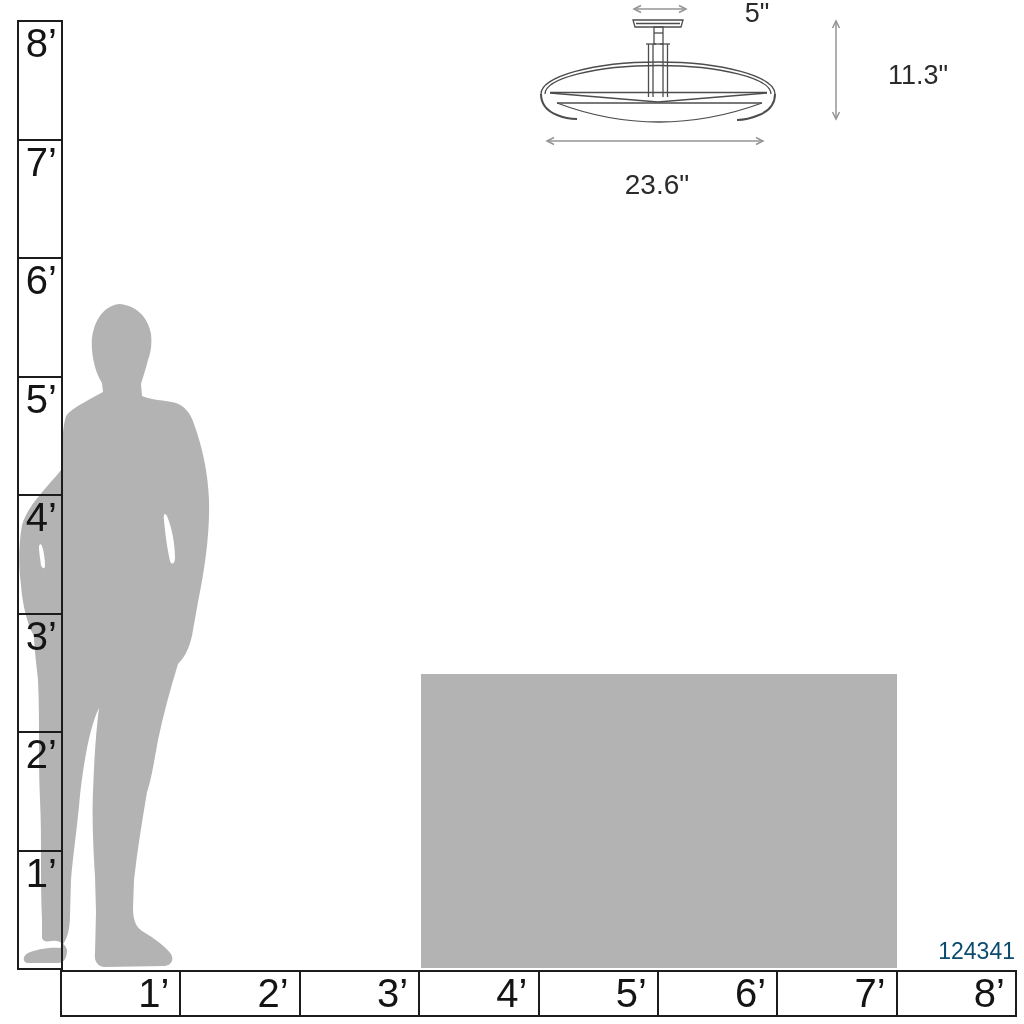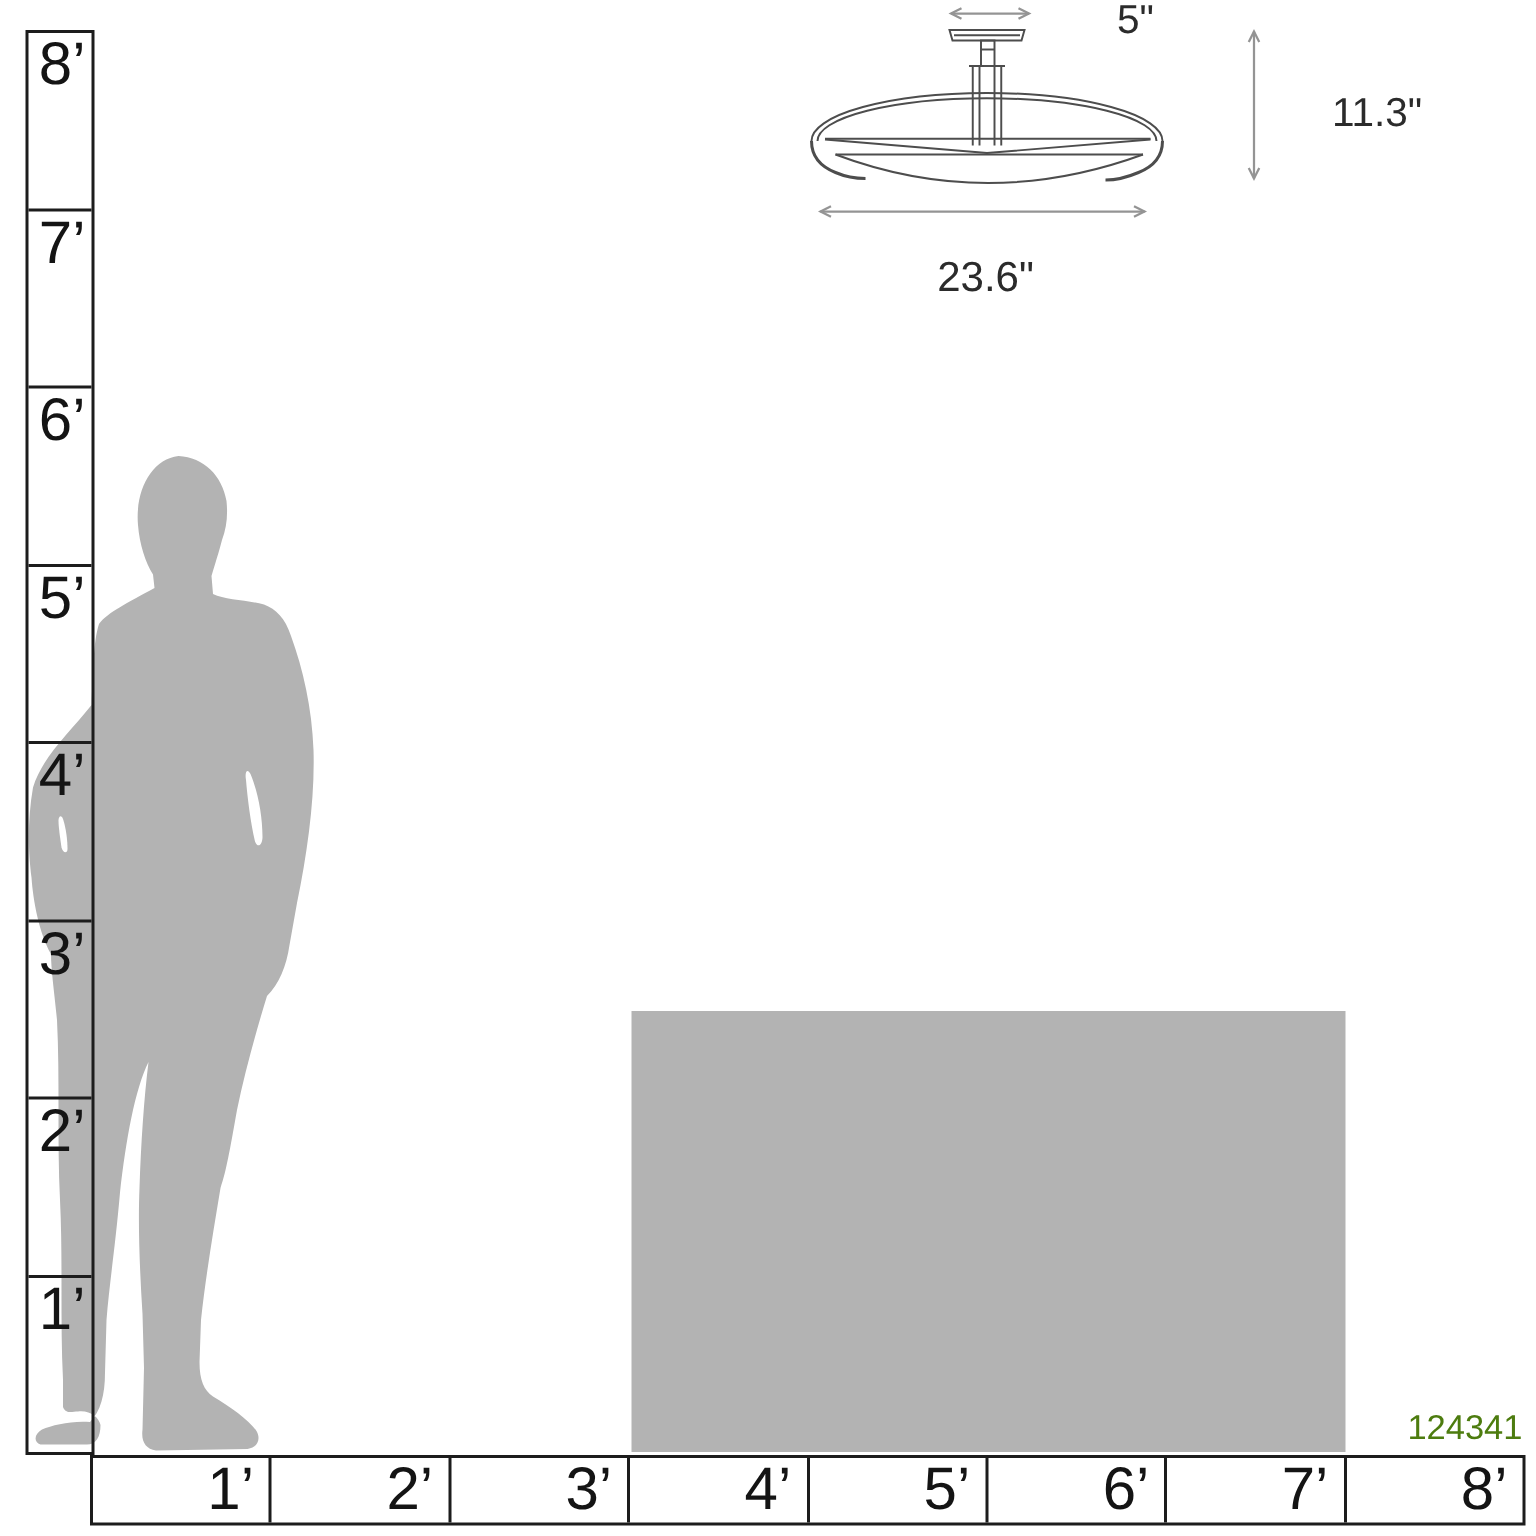--- a/index.html
+++ b/index.html
@@ -26,21 +26,21 @@
   .hcell{
     flex:1;border-left:2.5px solid #1c1c1c;box-sizing:border-box;
     text-align:right;padding-right:10px;font-size:40px;line-height:42px;color:#141414;
   }
   .hcell:first-child{border-left:none;}
   
   .dim{position:absolute;color:#2b2b2b;text-align:center;white-space:nowrap;}
   .dim-canopy{left:733px;top:-2px;width:48px;font-size:27px;}
   .dim-height{left:868px;top:60px;width:100px;font-size:27px;}
   .dim-width{left:598px;top:169px;width:118px;font-size:28px;}
-  .product-code{position:absolute;right:9px;top:938px;font-size:23px;color:#4d7c0f;}
+  .product-code{position:absolute;right:9px;top:938px;font-size:23px;color:#0c4a6e;}
 </style>
 </head>
 <body>
 
 <div class="canvas">
 
   <svg class="art" viewBox="0 0 1024 1024" aria-hidden="true">
 
     <rect x="421" y="674" width="476" height="294" fill="#b3b3b3"></rect>
 

